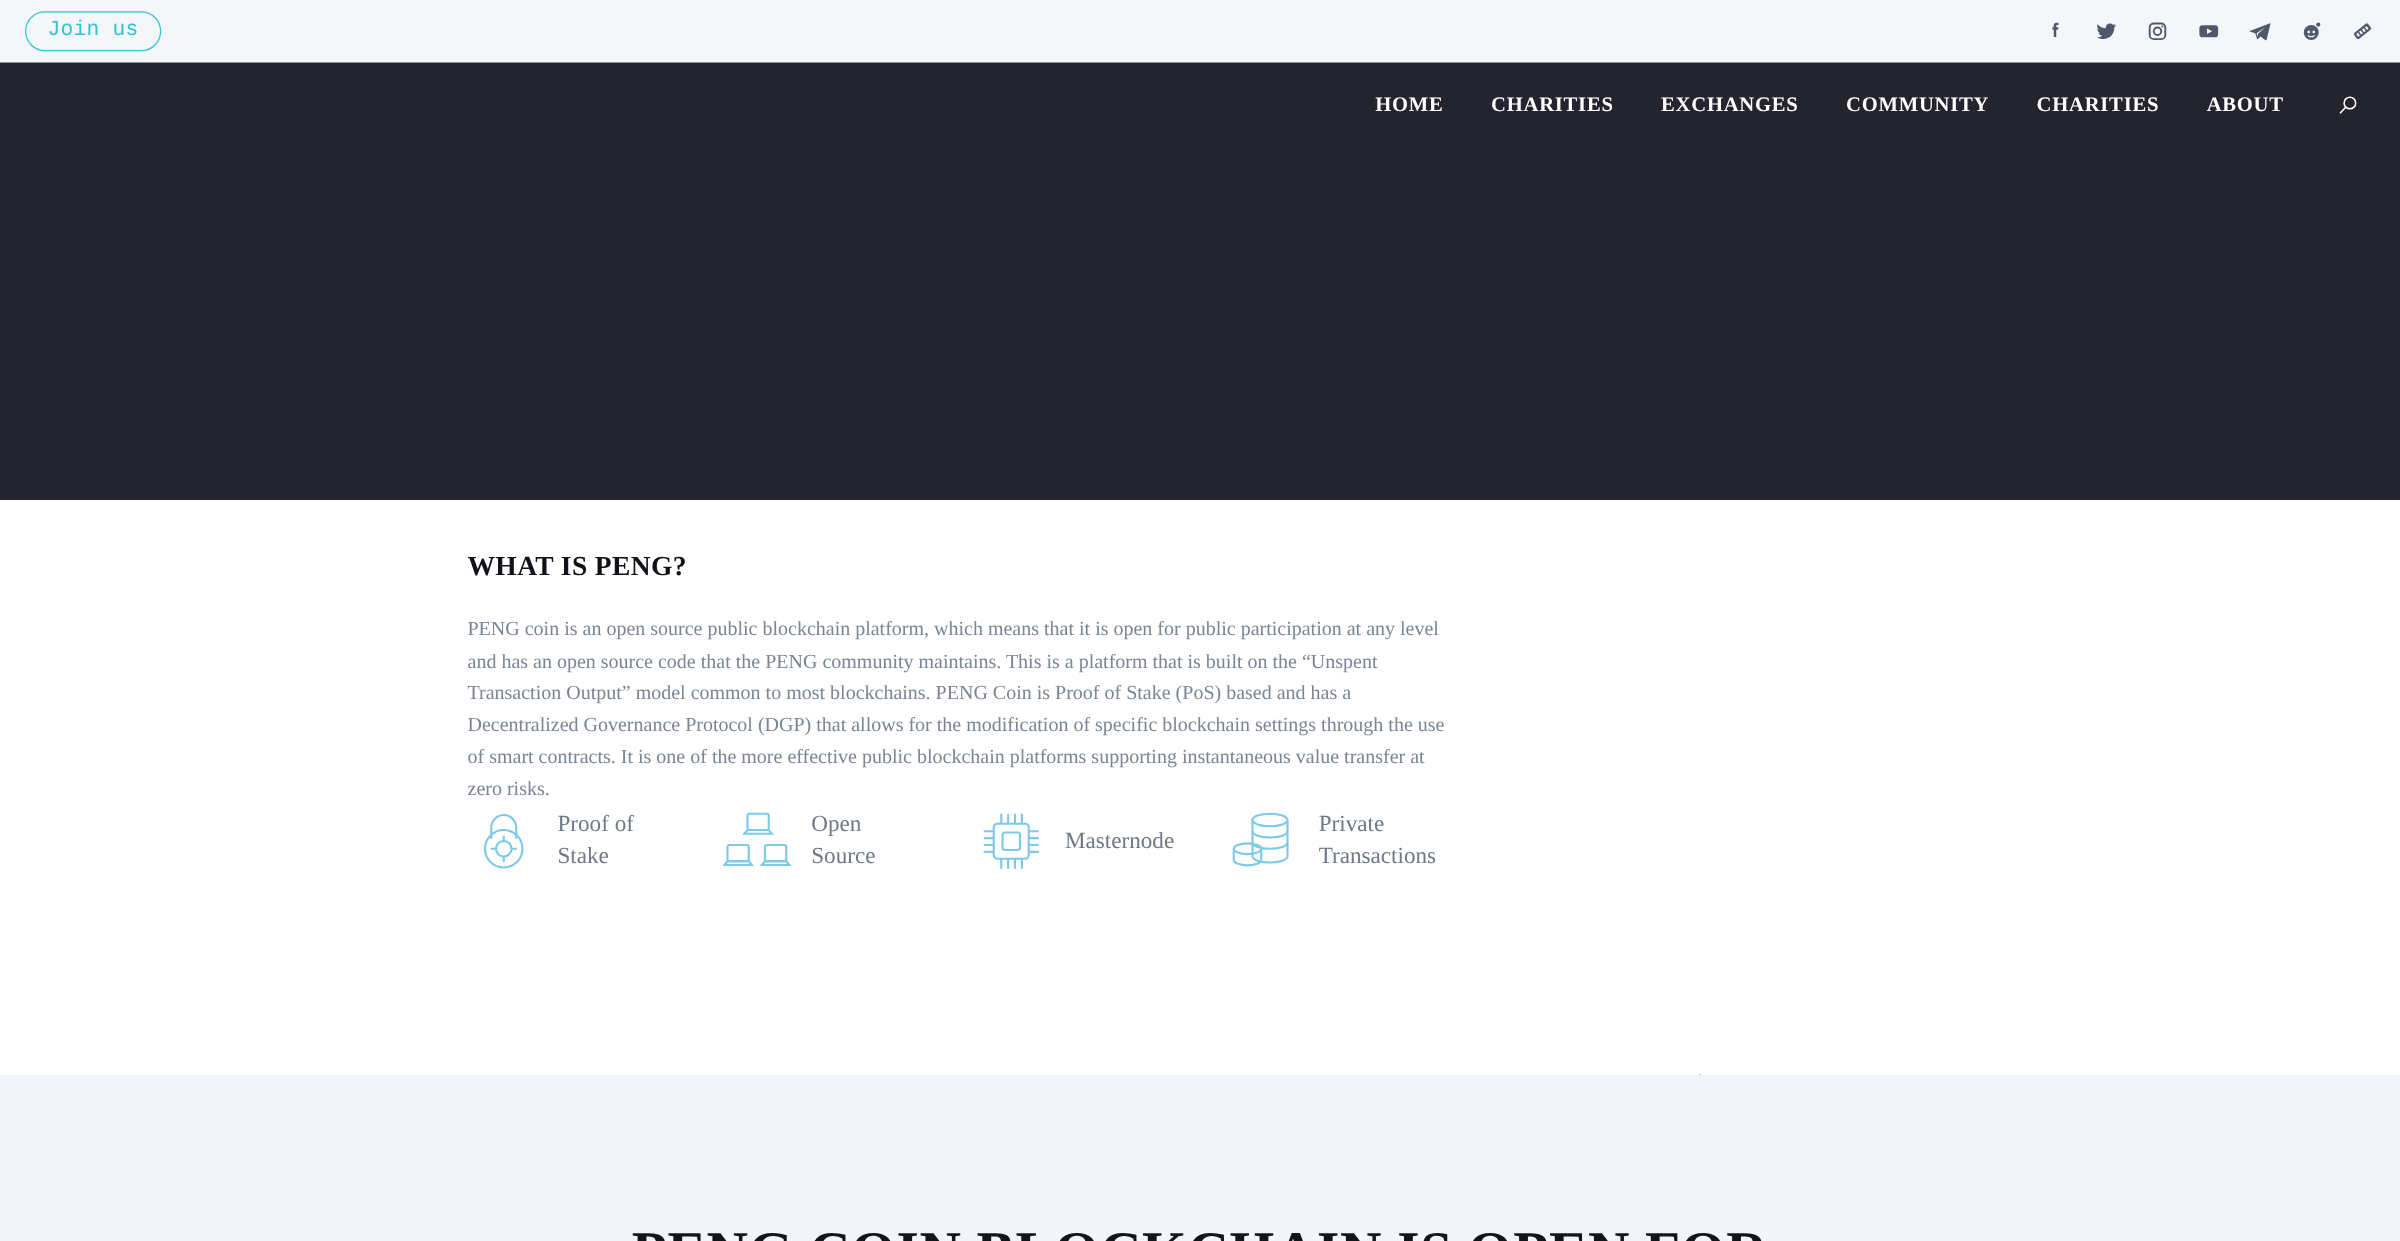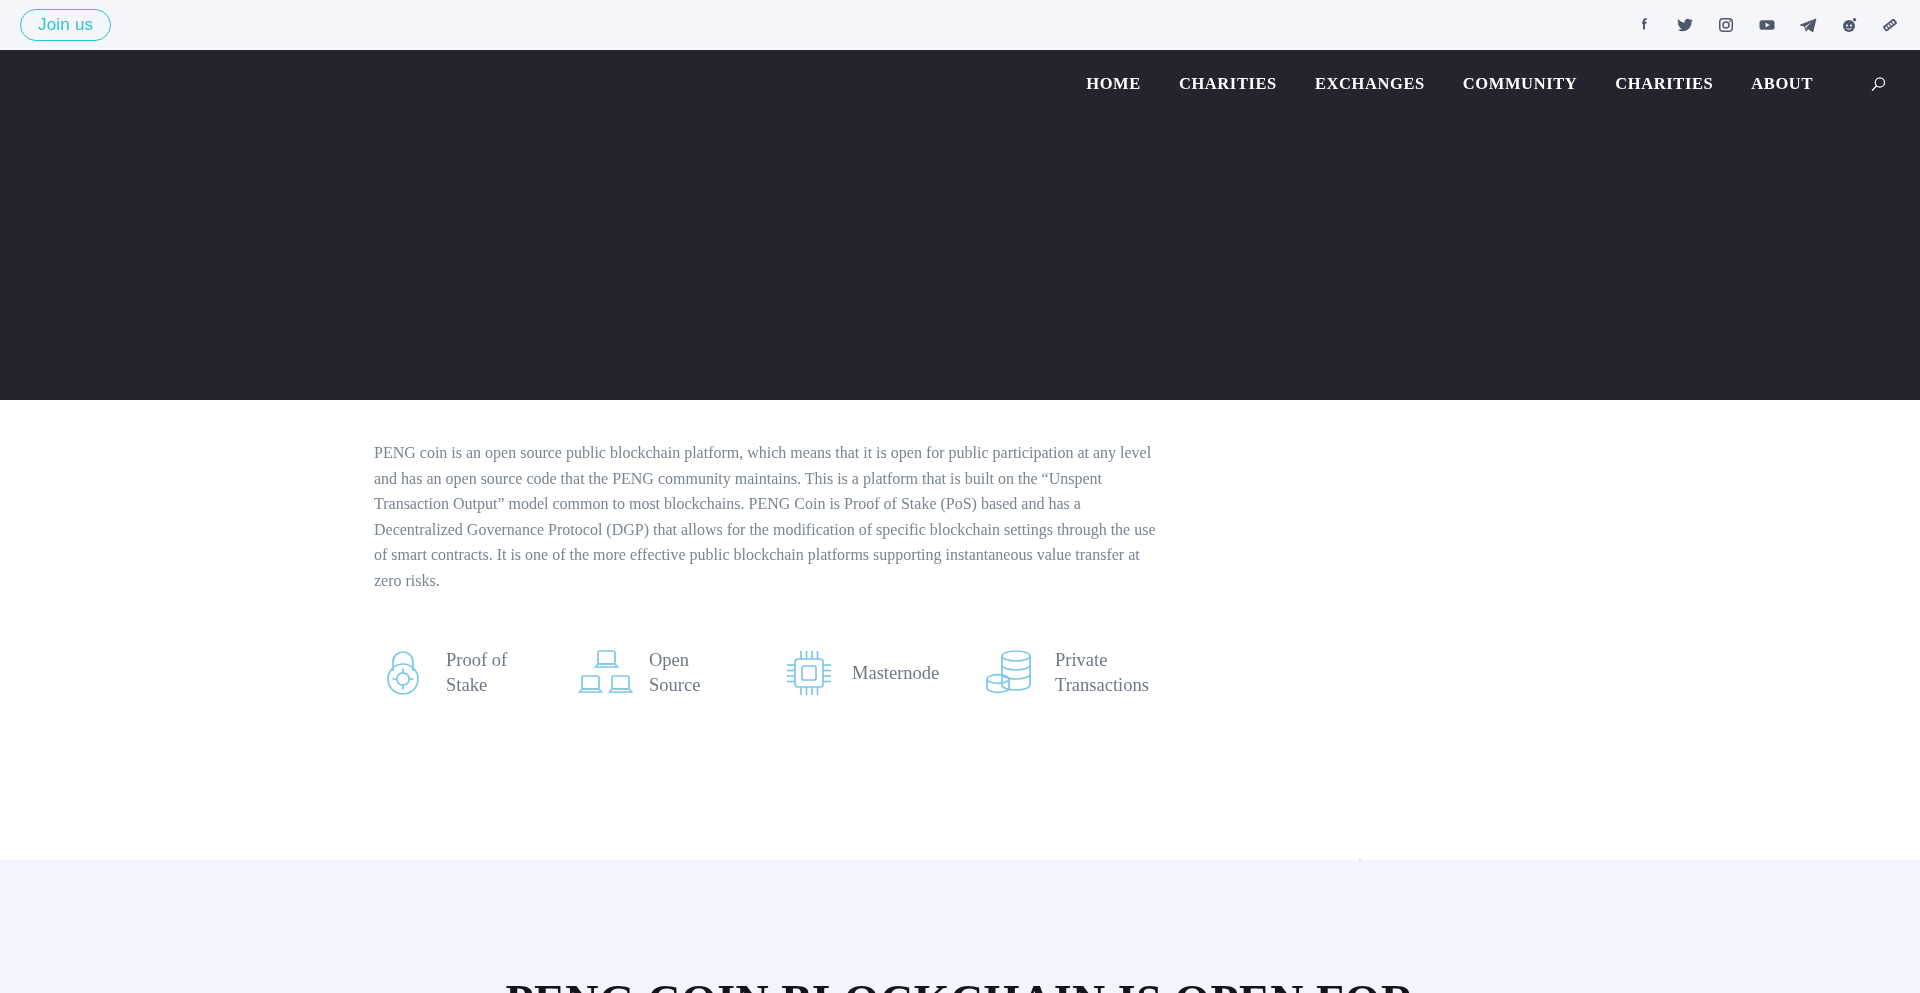--- a/index.html
+++ b/index.html
@@ -18,21 +18,21 @@
     background:#f4f6f9;
     display:flex; align-items:center;
   }
   .joinus {
     margin-left:20px;
     border:1px solid #2fc3d6;
     color:#2fc3d6;
     background:transparent;
     border-radius:22px;
     padding:6px 17px 7px 17px;
-    font-family:Liberation Sans, sans-serif;
+    font-family:Liberation Mono, monospace;
     font-size:17px;
     line-height:1;
     cursor:pointer;
     letter-spacing:.2px;
   }
   .social {
     margin-left:auto; margin-right:20px;
     display:flex; align-items:center; gap:21px;
   }
   .social .sicon {
@@ -45,21 +45,21 @@
 
   
   .hero {
     position:absolute; top:50px; left:0;
     width:1920px; height:350px;
     background:#24242f;
   }
   .navbar {
     position:absolute; top:0; left:0;
     width:1920px; height:68px;
-    display:flex; align-items:center; justify-content:flex-end;gap:14px;
+    display:flex; align-items:center; justify-content:flex-end;
   }
   .logo-slot { position:absolute; left:60px; top:18px; width:260px; height:36px; }
   .navmenu { display:flex; align-items:center; gap:0; margin-right:12px; }
   .navmenu a {
     color:#ffffff;
     text-decoration:none;
     font-family:"Liberation Serif", serif;
     font-weight:bold;
     font-size:16.5px;
     letter-spacing:.6px;
@@ -219,20 +219,21 @@
           <circle cx="13.6" cy="9.6" r="5.3"></circle>
           <line x1="9.6" y1="13.7" x2="5" y2="18.6"></line>
         </svg>
     </span>
   </div>
 </div>
 
 <div class="about">
   <div class="about-inner">
     <div class="about-left">
+      <div class="about-title">WHAT IS PENG?</div>
       <div class="about-body">PENG coin is an open source public blockchain platform, which means that it is open for public participation at any level and has an open source code that the PENG community maintains. This is a platform that is built on the “Unspent Transaction Output” model common to most blockchains. PENG Coin is Proof of Stake (PoS) based and has a Decentralized Governance Protocol (DGP) that allows for the modification of specific blockchain settings through the use of smart contracts. It is one of the more effective public blockchain platforms supporting instantaneous value transfer at zero risks.</div>
     </div>
   </div>
 
   <div class="features">
     <div class="feature">
       <span class="fico">
         <svg width="46" height="56" viewBox="0 0 46 56" fill="none" stroke="currentColor" stroke-width="1.7">
           <path d="M13 26V17a10 10 0 0 1 20 0v9"></path>
           <circle cx="23" cy="34" r="15"></circle>

